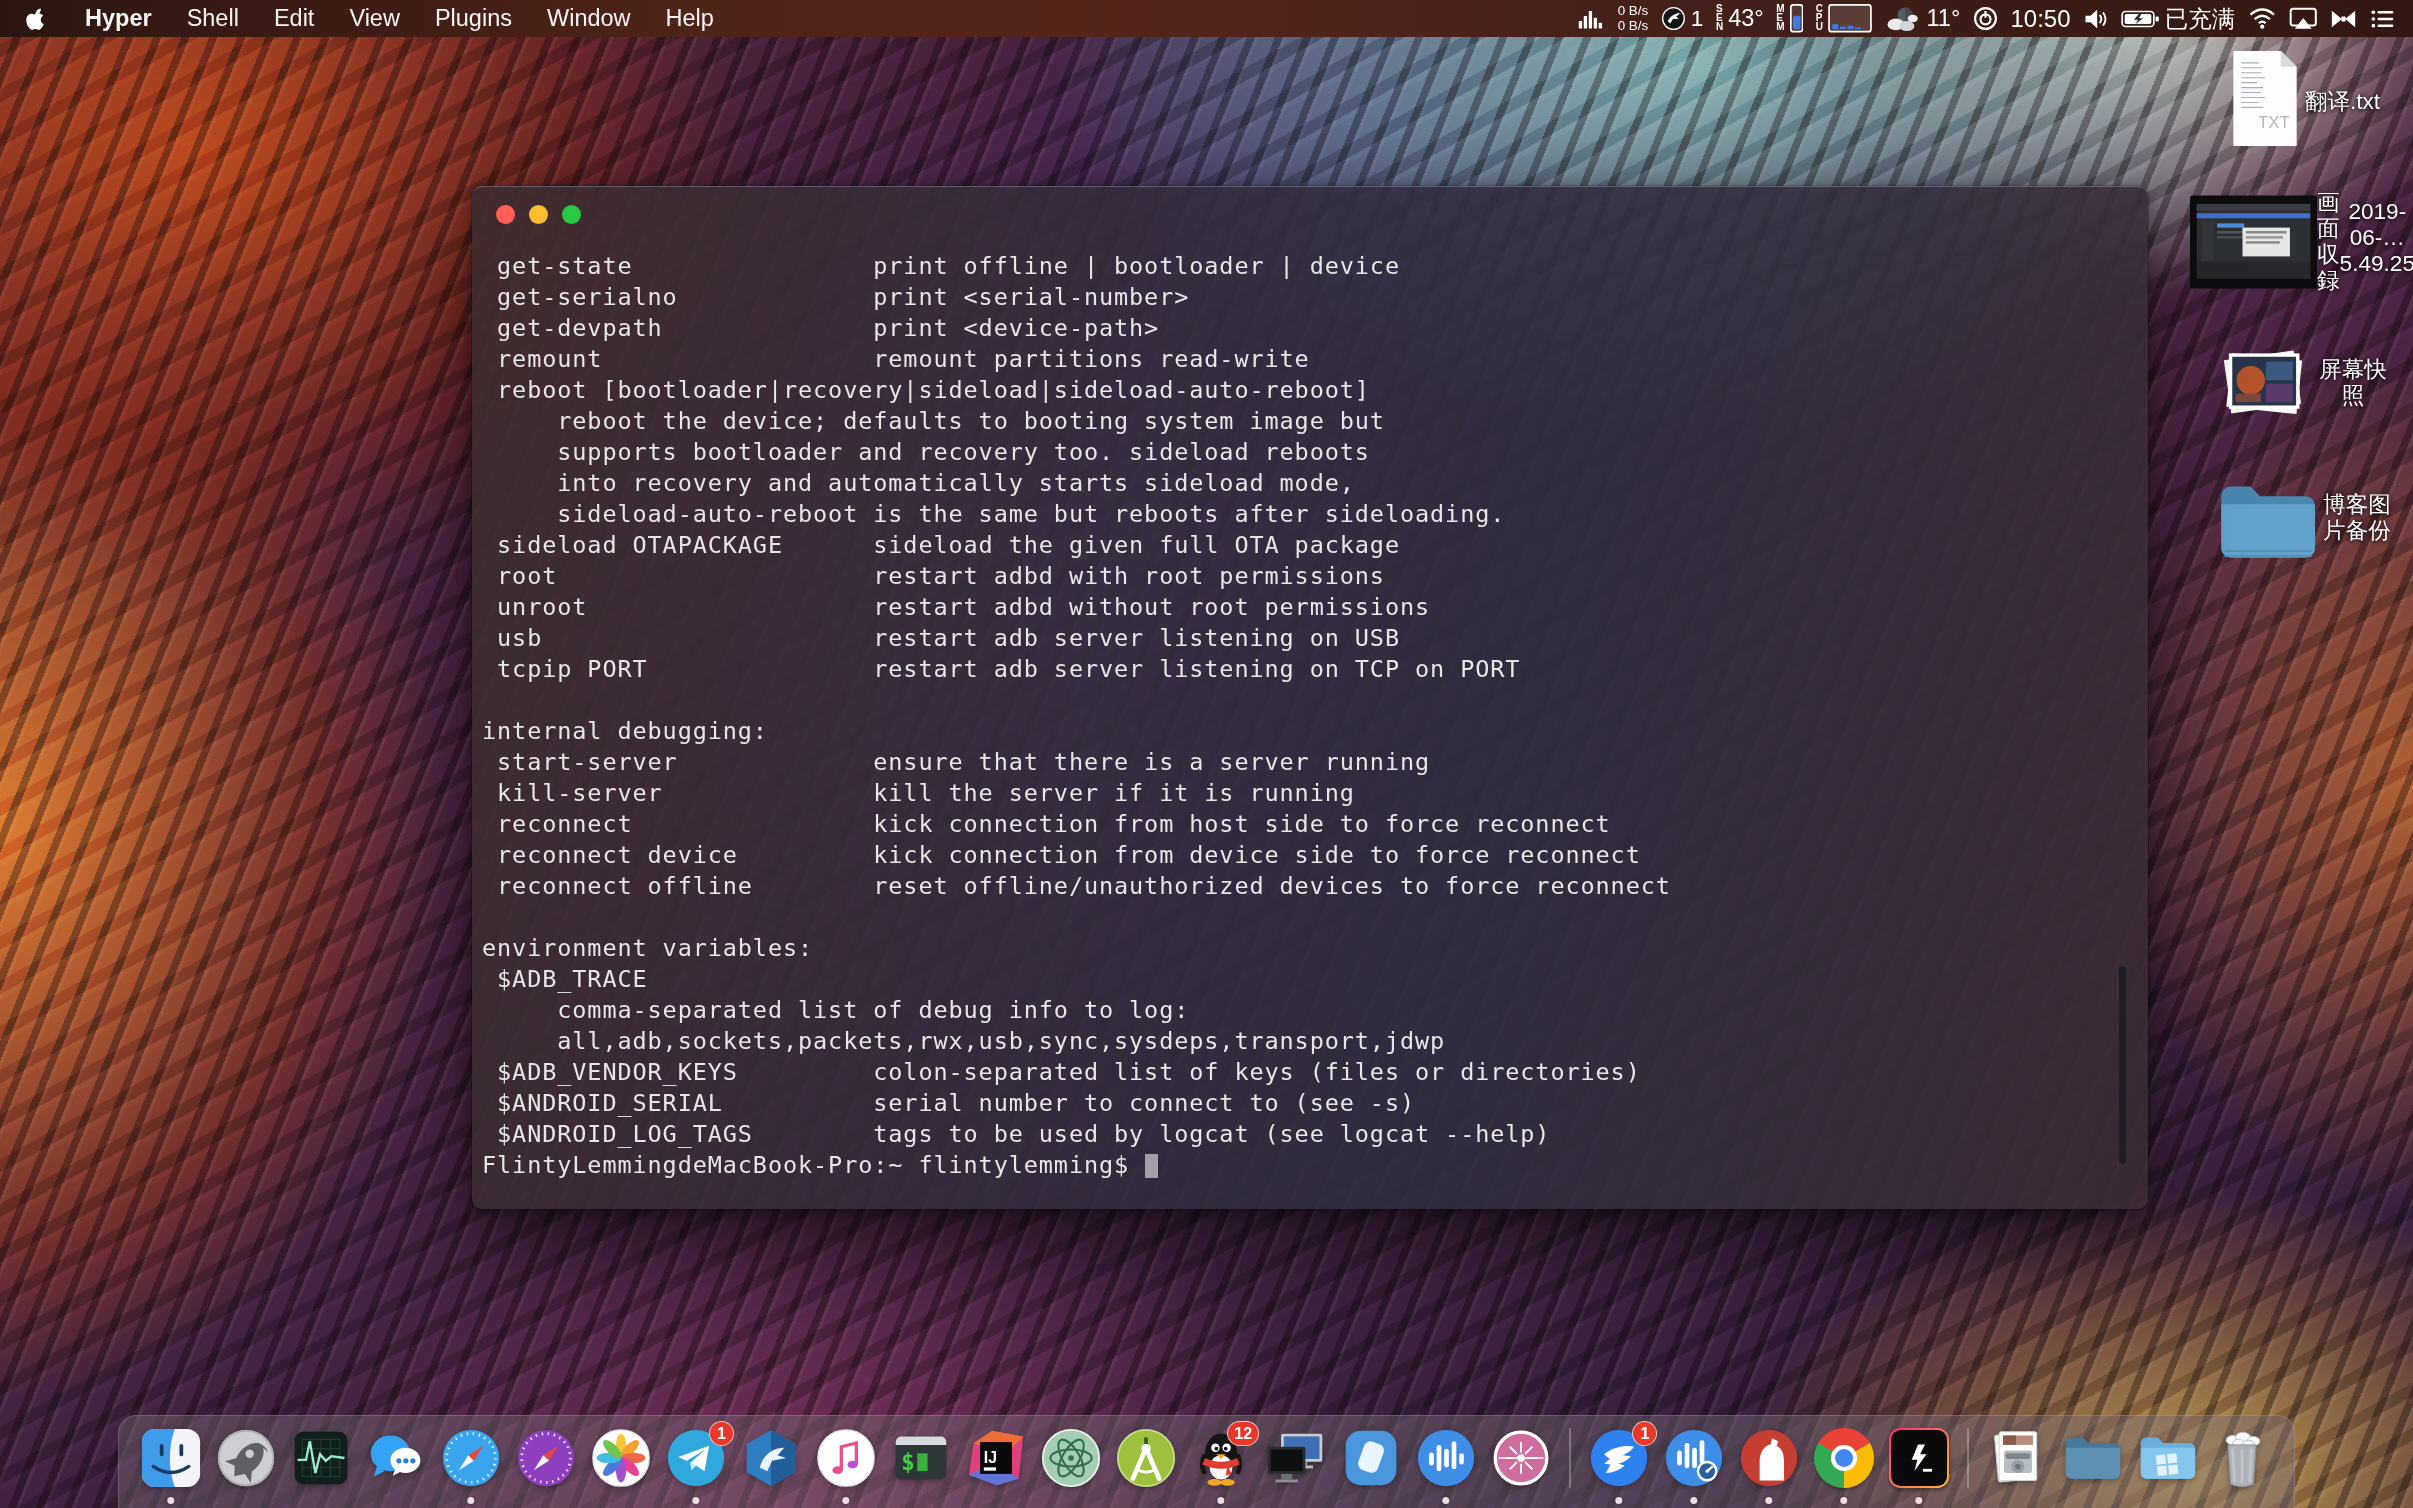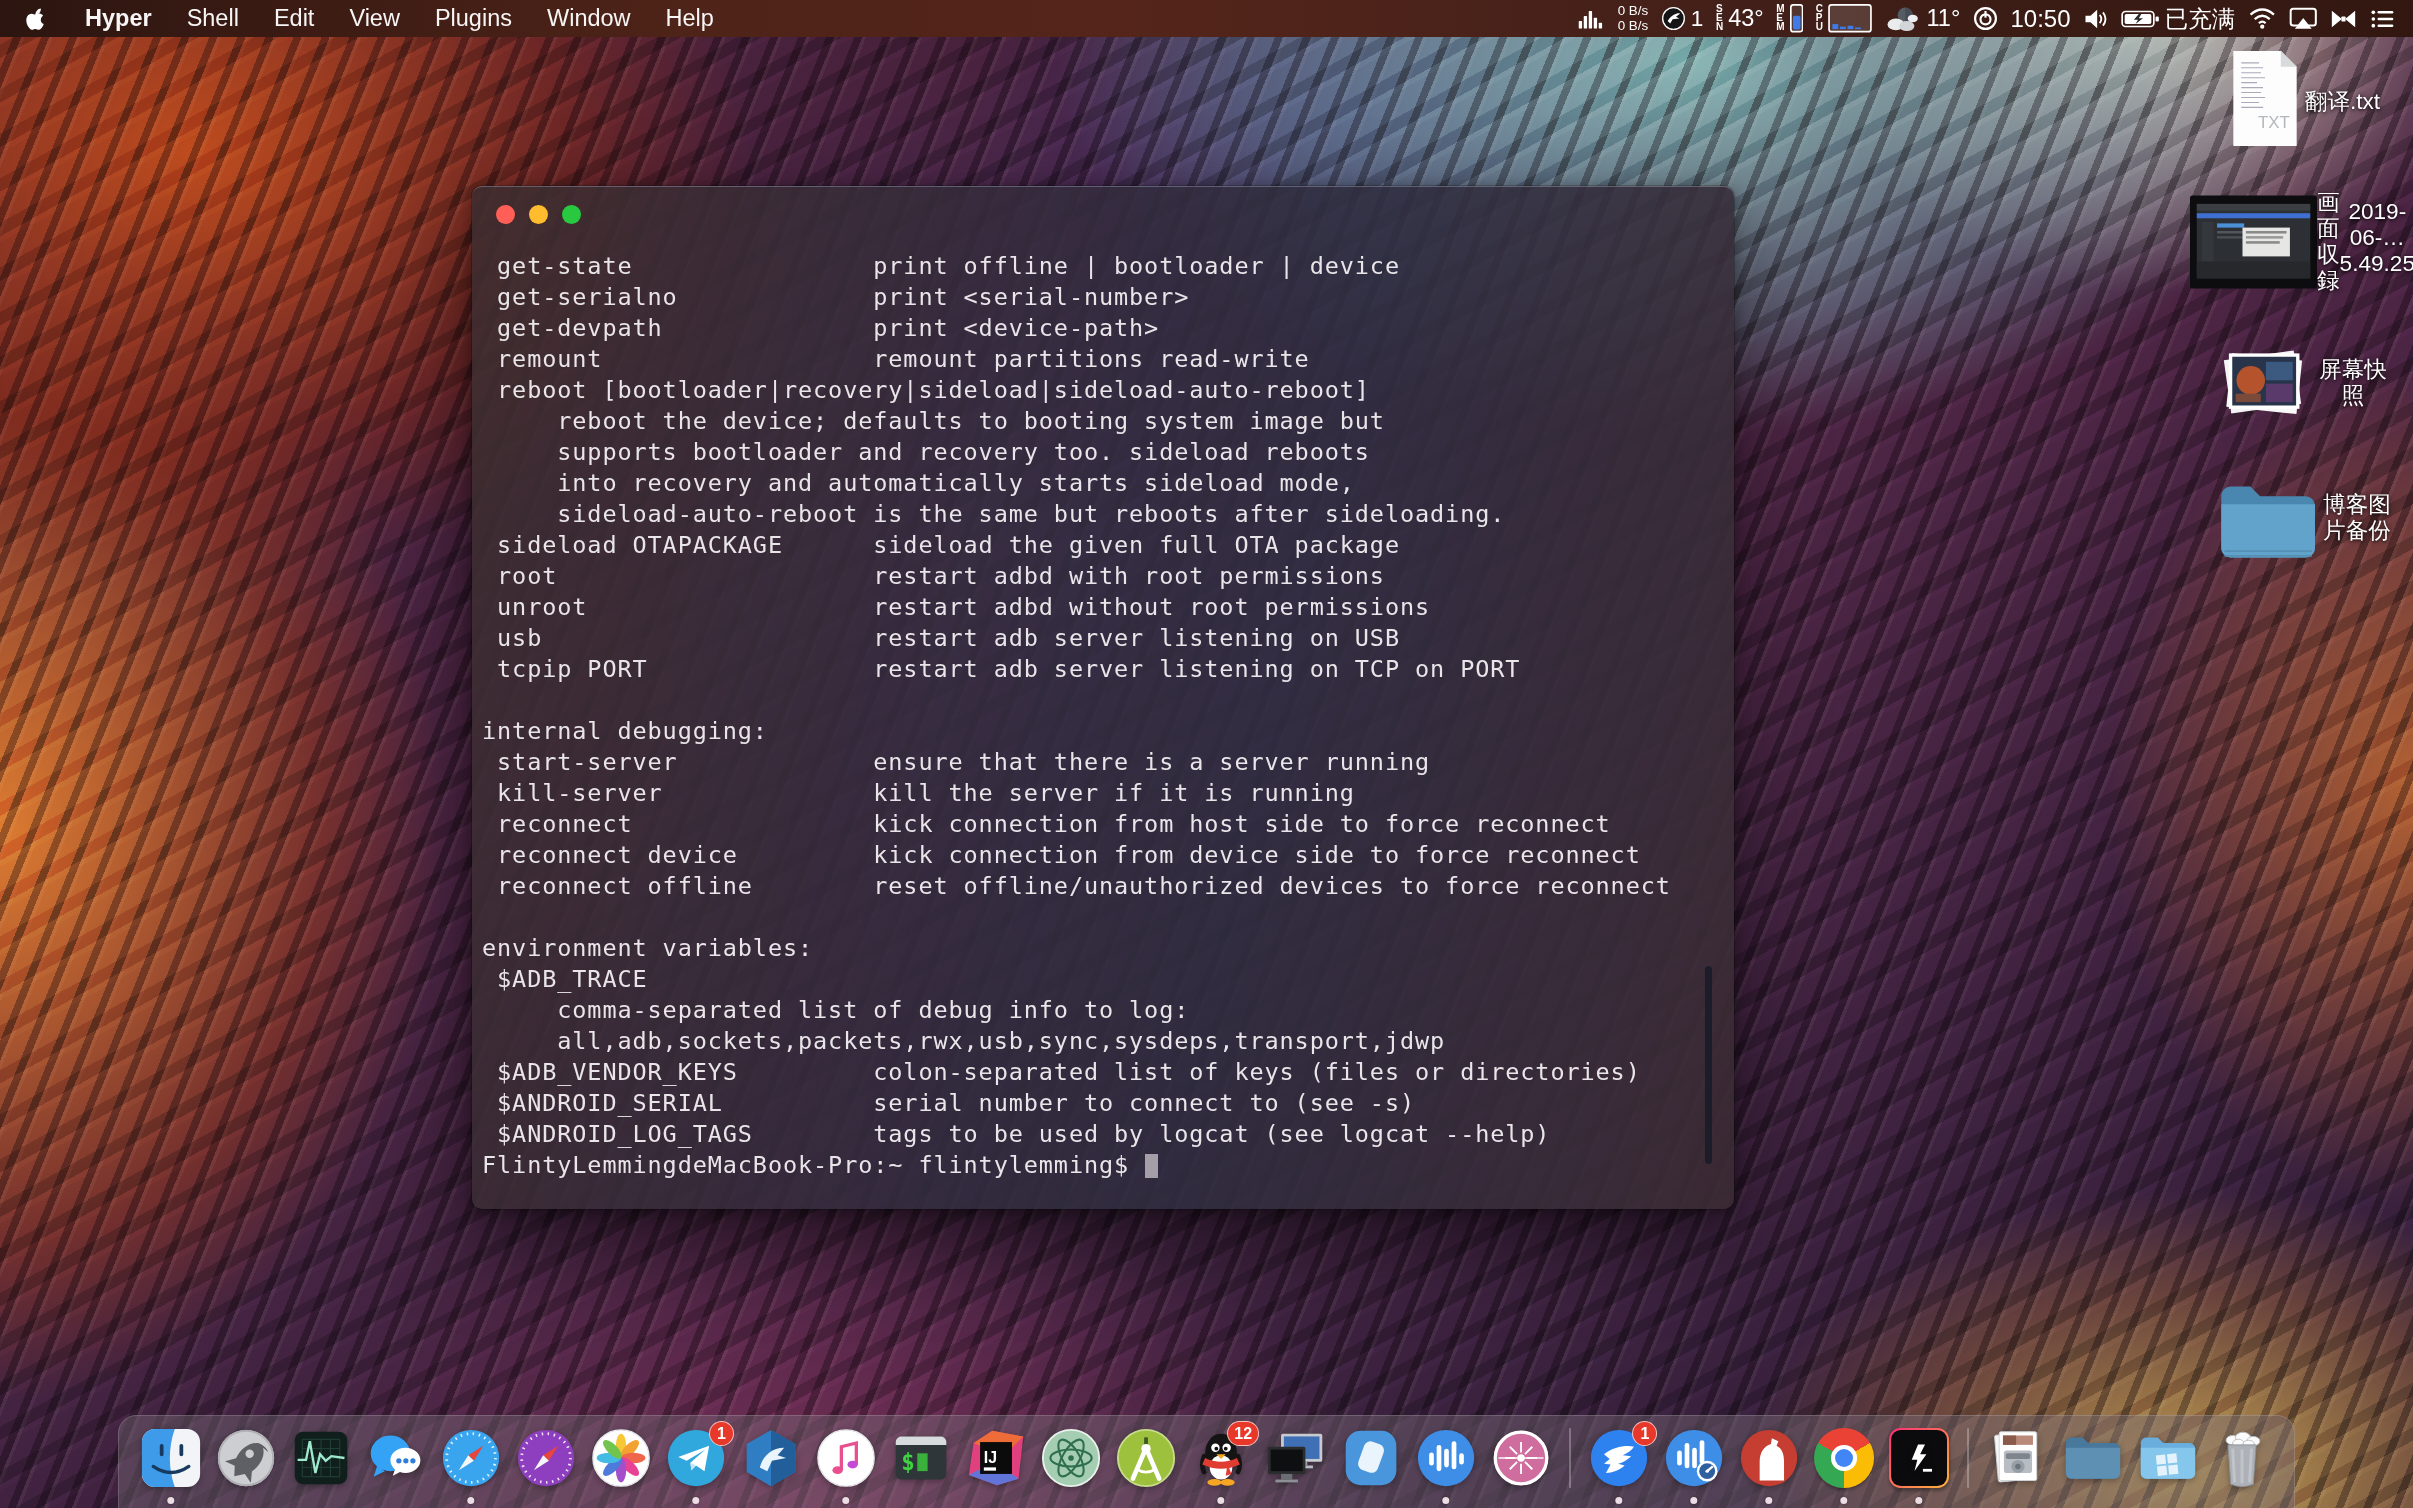--- a/index.html
+++ b/index.html
@@ -40,21 +40,21 @@
   .mb-right { display:flex; align-items:center; gap:12.6px; }
   .status-item { display:flex; align-items:center; gap:5px; color:#fff; }
   .status-text { font-size:23.5px; }
   .clock { font-size:24px; }
   .net { display:flex; flex-direction:column; align-items:flex-end; font-size:13.4px; line-height:14.2px; font-weight:500; }
   .vstack { display:flex; flex-direction:column; font-size:10px; line-height:8.8px; font-weight:600; }
   .vstack i { font-style:normal; }
   .badge-inline { font-size:22.6px; }
 
   
-  .window { position:absolute; left:472px; top:186px; width:1262px; height:1023px; z-index:20;
+  .window { position:absolute; left:472px; top:186px; width:1676px; height:1023px; z-index:20;
     border-radius:10px; overflow:hidden;
     background-color:rgba(40,33,44,.84);
     background-image:linear-gradient(103deg, rgba(92,60,50,.38), rgba(74,64,92,.3) 38%, rgba(58,66,98,.32) 62%, rgba(90,60,64,.34));
     box-shadow:0 32px 84px rgba(0,0,0,.5), 0 3.4px 15px rgba(0,0,0,.35), 0 0 0 0.8px rgba(0,0,0,.25);
     border-top:0.8px solid rgba(170,180,200,.38);
   }
   .titlebar { height:54px; position:relative; }
   .traffic { position:absolute; top:17.6px; left:23.5px; display:flex; gap:14.2px; }
   .tl-dot { width:19px; height:19px; border-radius:50%; }
   .term-body { padding:10px 22px 0 10px; }

